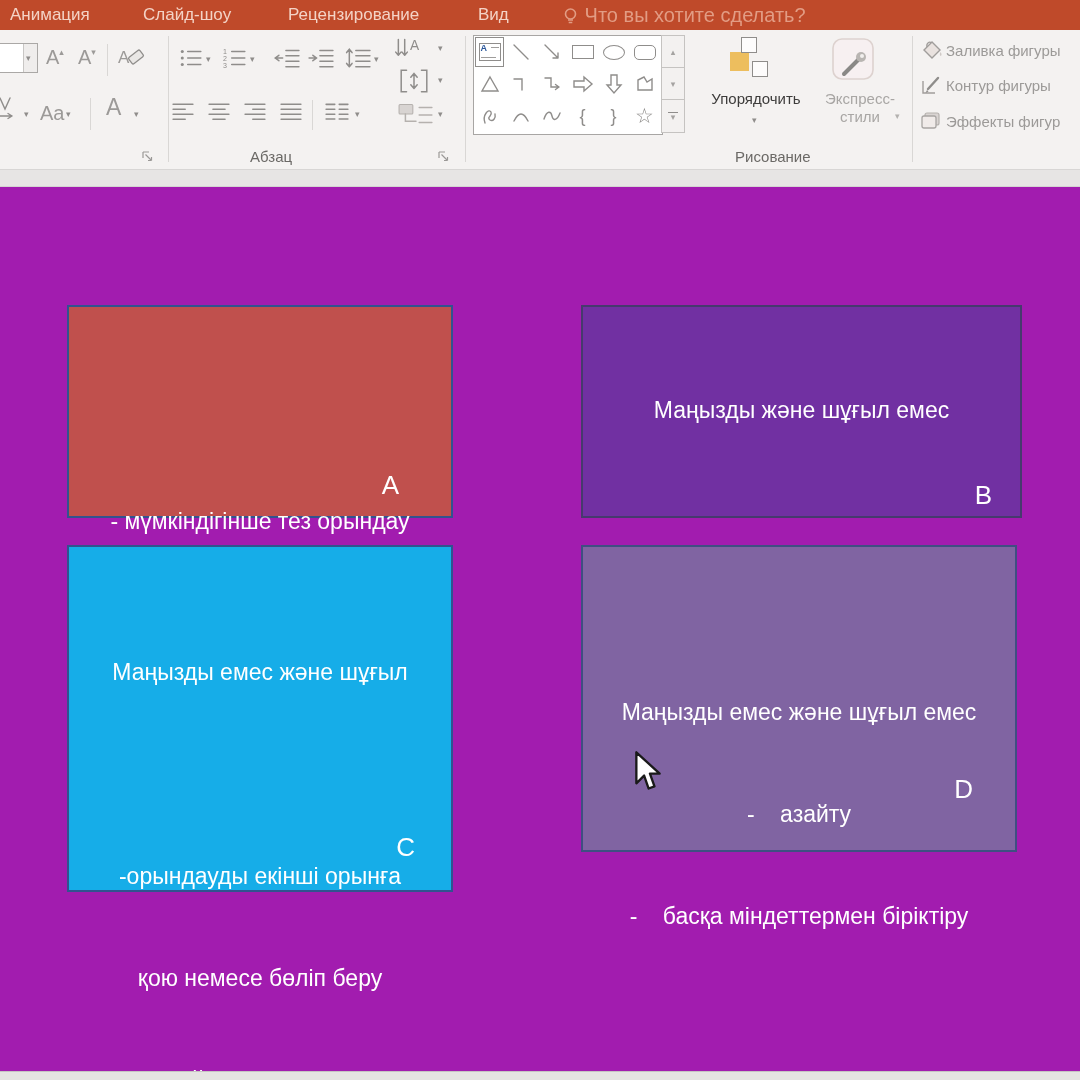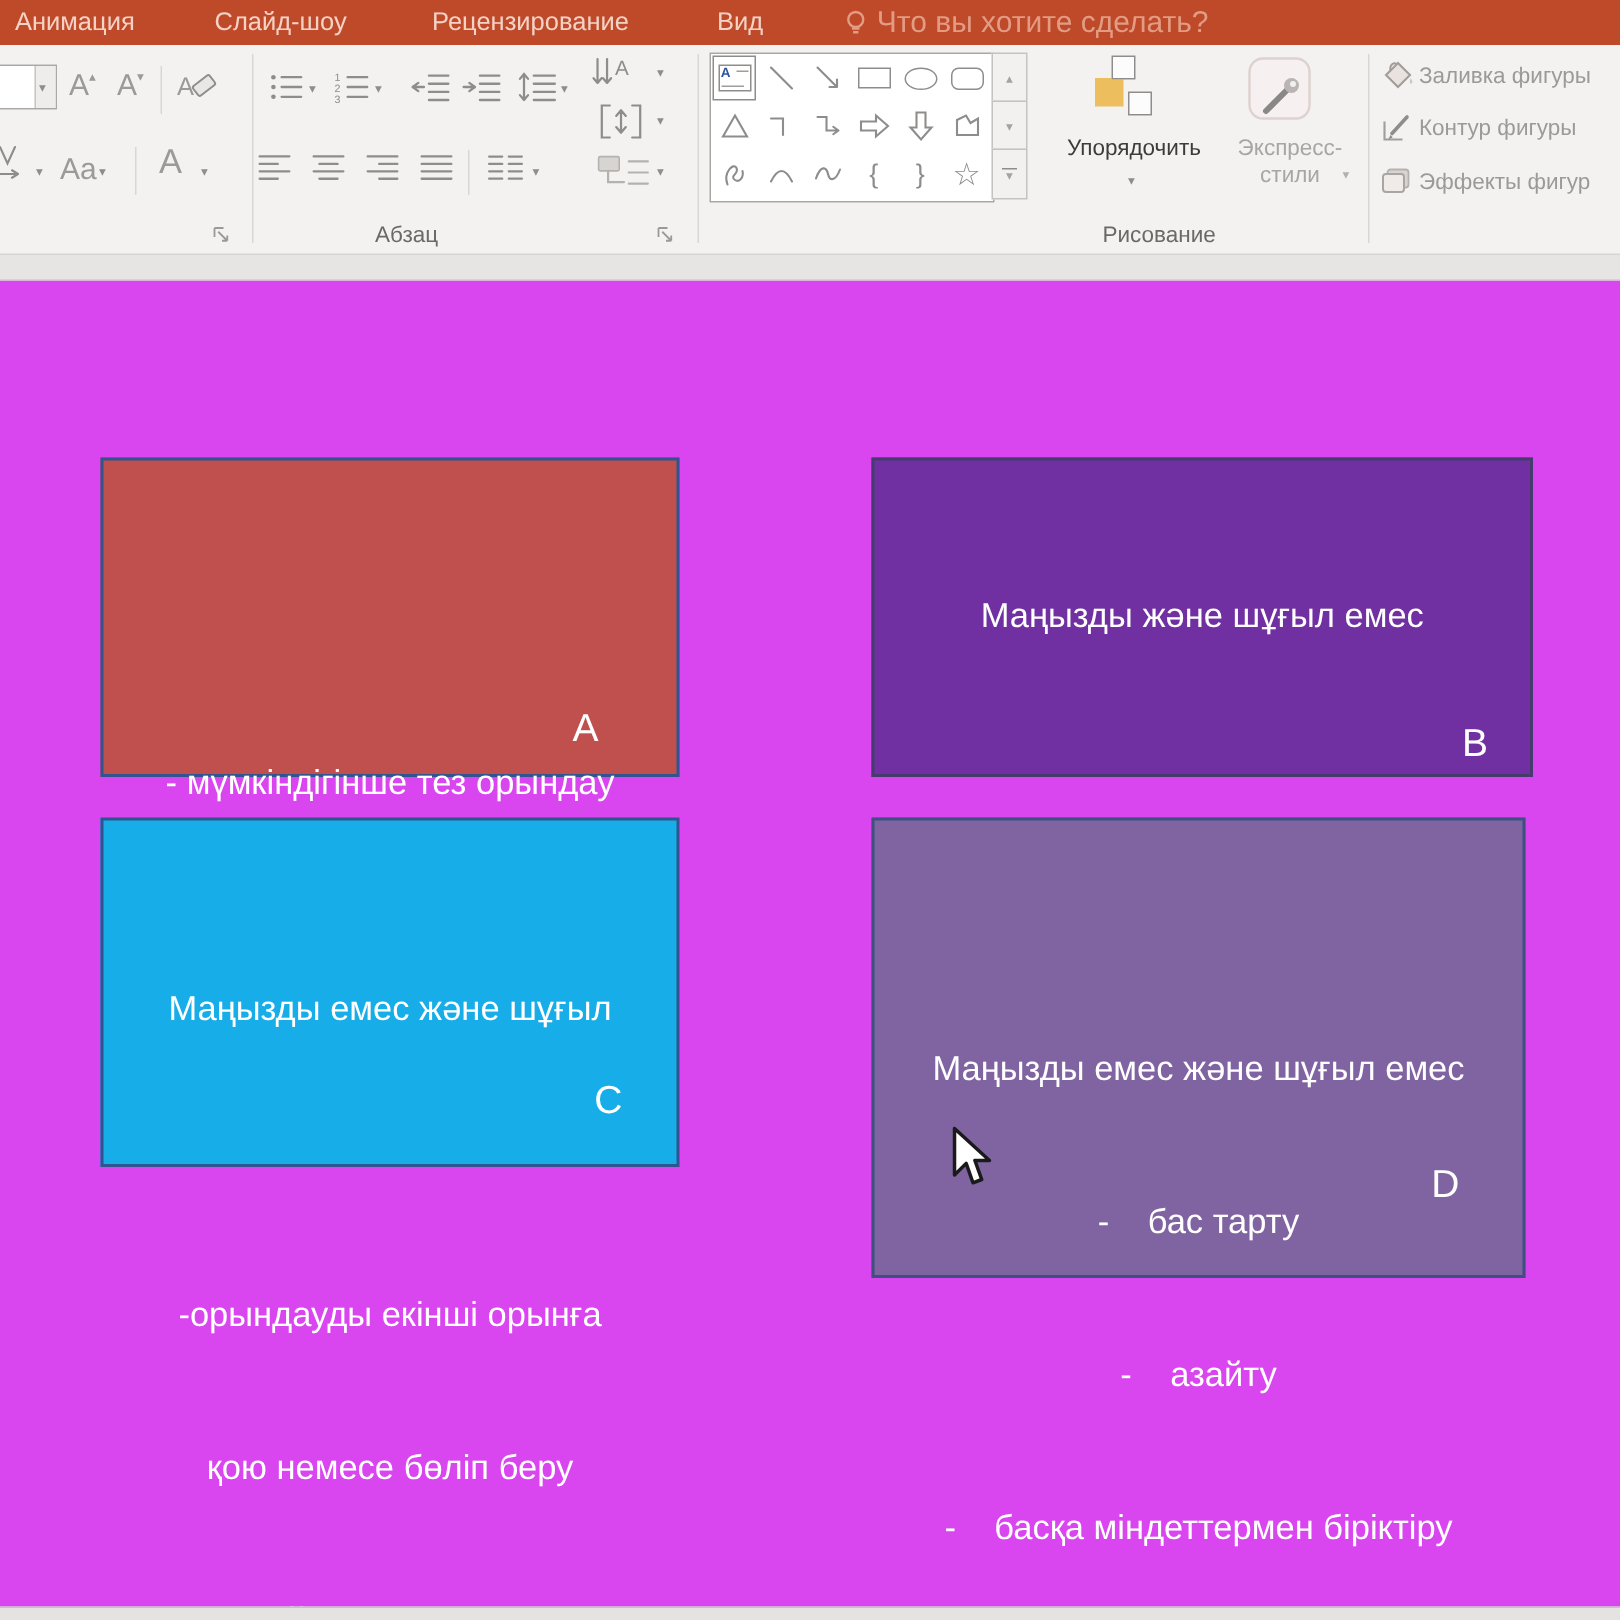--- a/index.html
+++ b/index.html
@@ -1,17 +1,17 @@
 <!DOCTYPE html>
 <html><head>
 <meta charset="utf-8">
 <style>
   html,body{margin:0;padding:0;}
   #screen{position:relative;width:1080px;height:1080px;overflow:hidden;
-          font-family:"Liberation Sans",sans-serif;background:#d946ef;}
+          font-family:"Liberation Sans",sans-serif;background:#a21caf;}
   .abs{position:absolute;}
 
   
   .tabbar{position:absolute;left:0;top:0;width:1080px;height:30px;background:#bf4a2a;}
   .tab{position:absolute;top:0;height:30px;line-height:30px;font-size:17px;color:#f4d3c6;white-space:nowrap;cursor:default;}
   .tellme{position:absolute;top:0;height:30px;line-height:30px;font-size:20px;color:#e29c84;white-space:nowrap;}
 
   
   .ribbon{position:absolute;left:0;top:30px;width:1080px;height:139px;background:#f4f2f1;border-bottom:1px solid #d8d6d5;}
   .vsep{position:absolute;width:1px;background:#d9d7d5;}
@@ -332,33 +332,32 @@
 
     <div class="slidebox" style="left: 581px; top: 305px; width: 441px; height: 213px; padding-top: 18px; background-color: rgb(113, 48, 162); border-color: rgb(70, 58, 110);">
       <div>Маңызды және шұғыл емес</div>
       <div class="emptyline"></div>
       <div>-    тұрақты айналысу</div>
       <div><span>-   </span><span class="uline"><span class="squig">бұл кезеңде мүмкіндігінше</span></span></div>
       <div><span class="uline"><span class="squig">жиі болатын міндеттер</span></span></div>
       <span class="letter" style="right:28px;bottom:8px">B</span>
     </div>
 
-    <div class="slidebox" style="left: 67px; top: 545px; width: 386px; height: 233px; padding-top: 40px; background-color: rgb(22, 173, 232); border-color: rgb(49, 83, 143);">
+    <div class="slidebox" style="left: 67px; top: 545px; width: 386px; height: 347px; padding-top: 40px; background-color: rgb(22, 173, 232); border-color: rgb(49, 83, 143);">
       <div>Маңызды емес және шұғыл</div>
       <div class="emptyline"></div>
       <div>-орындауды екінші орынға</div>
       <div>қою немесе бөліп беру</div>
       <div>-мұндай заттармен өзіңізді</div>
       
       <span class="letter" style="right:36px;bottom:30px">C</span>
     </div>
 
     <div class="slidebox" style="left: 581px; top: 545px; width: 436px; height: 307px; padding-top: 80px; background-color: rgb(128, 100, 162); border-color: rgb(63, 79, 130);">
       <div>Маңызды емес және шұғыл емес</div>
-      <div>-    бас тарту</div>
       <div>-    азайту</div>
       <div>-    басқа міндеттермен біріктіру</div>
       <span class="letter" style="right:42px;bottom:48px">D</span>
     </div>
 
     <svg class="abs" style="left:632px;top:751px" width="32" height="44" viewBox="0 0 24 34">
       <path d="M3,1 L3,25 L9,19 L12.5,29 L17,27.3 L13.5,17.5 L21,17.5 Z" fill="#ffffff" stroke="#1a1a1a" stroke-width="1.8" stroke-linejoin="round"></path>
     </svg>
   </div>
 

